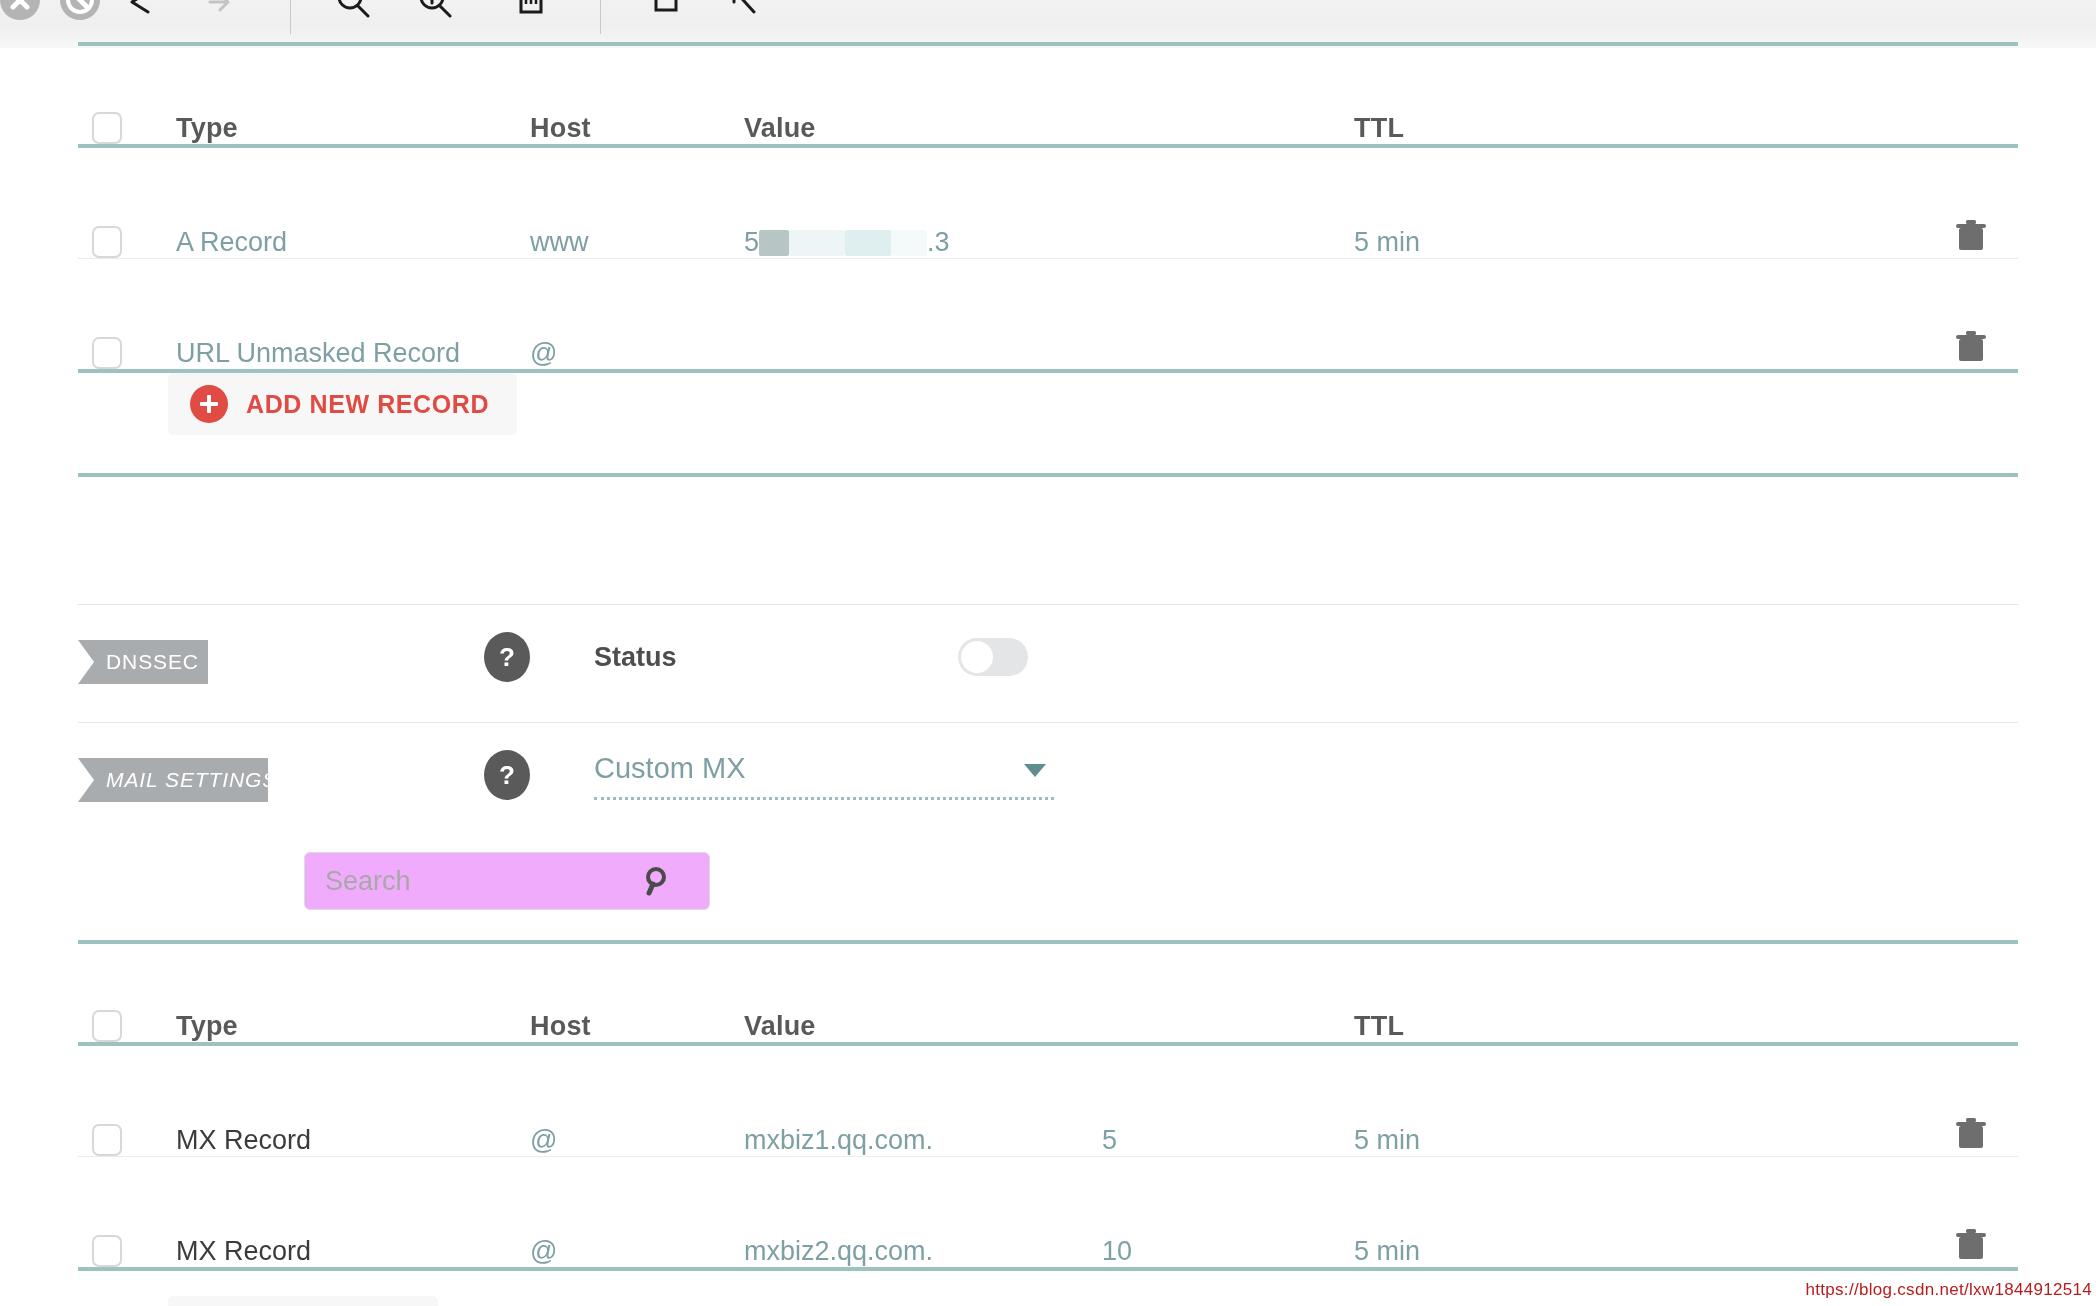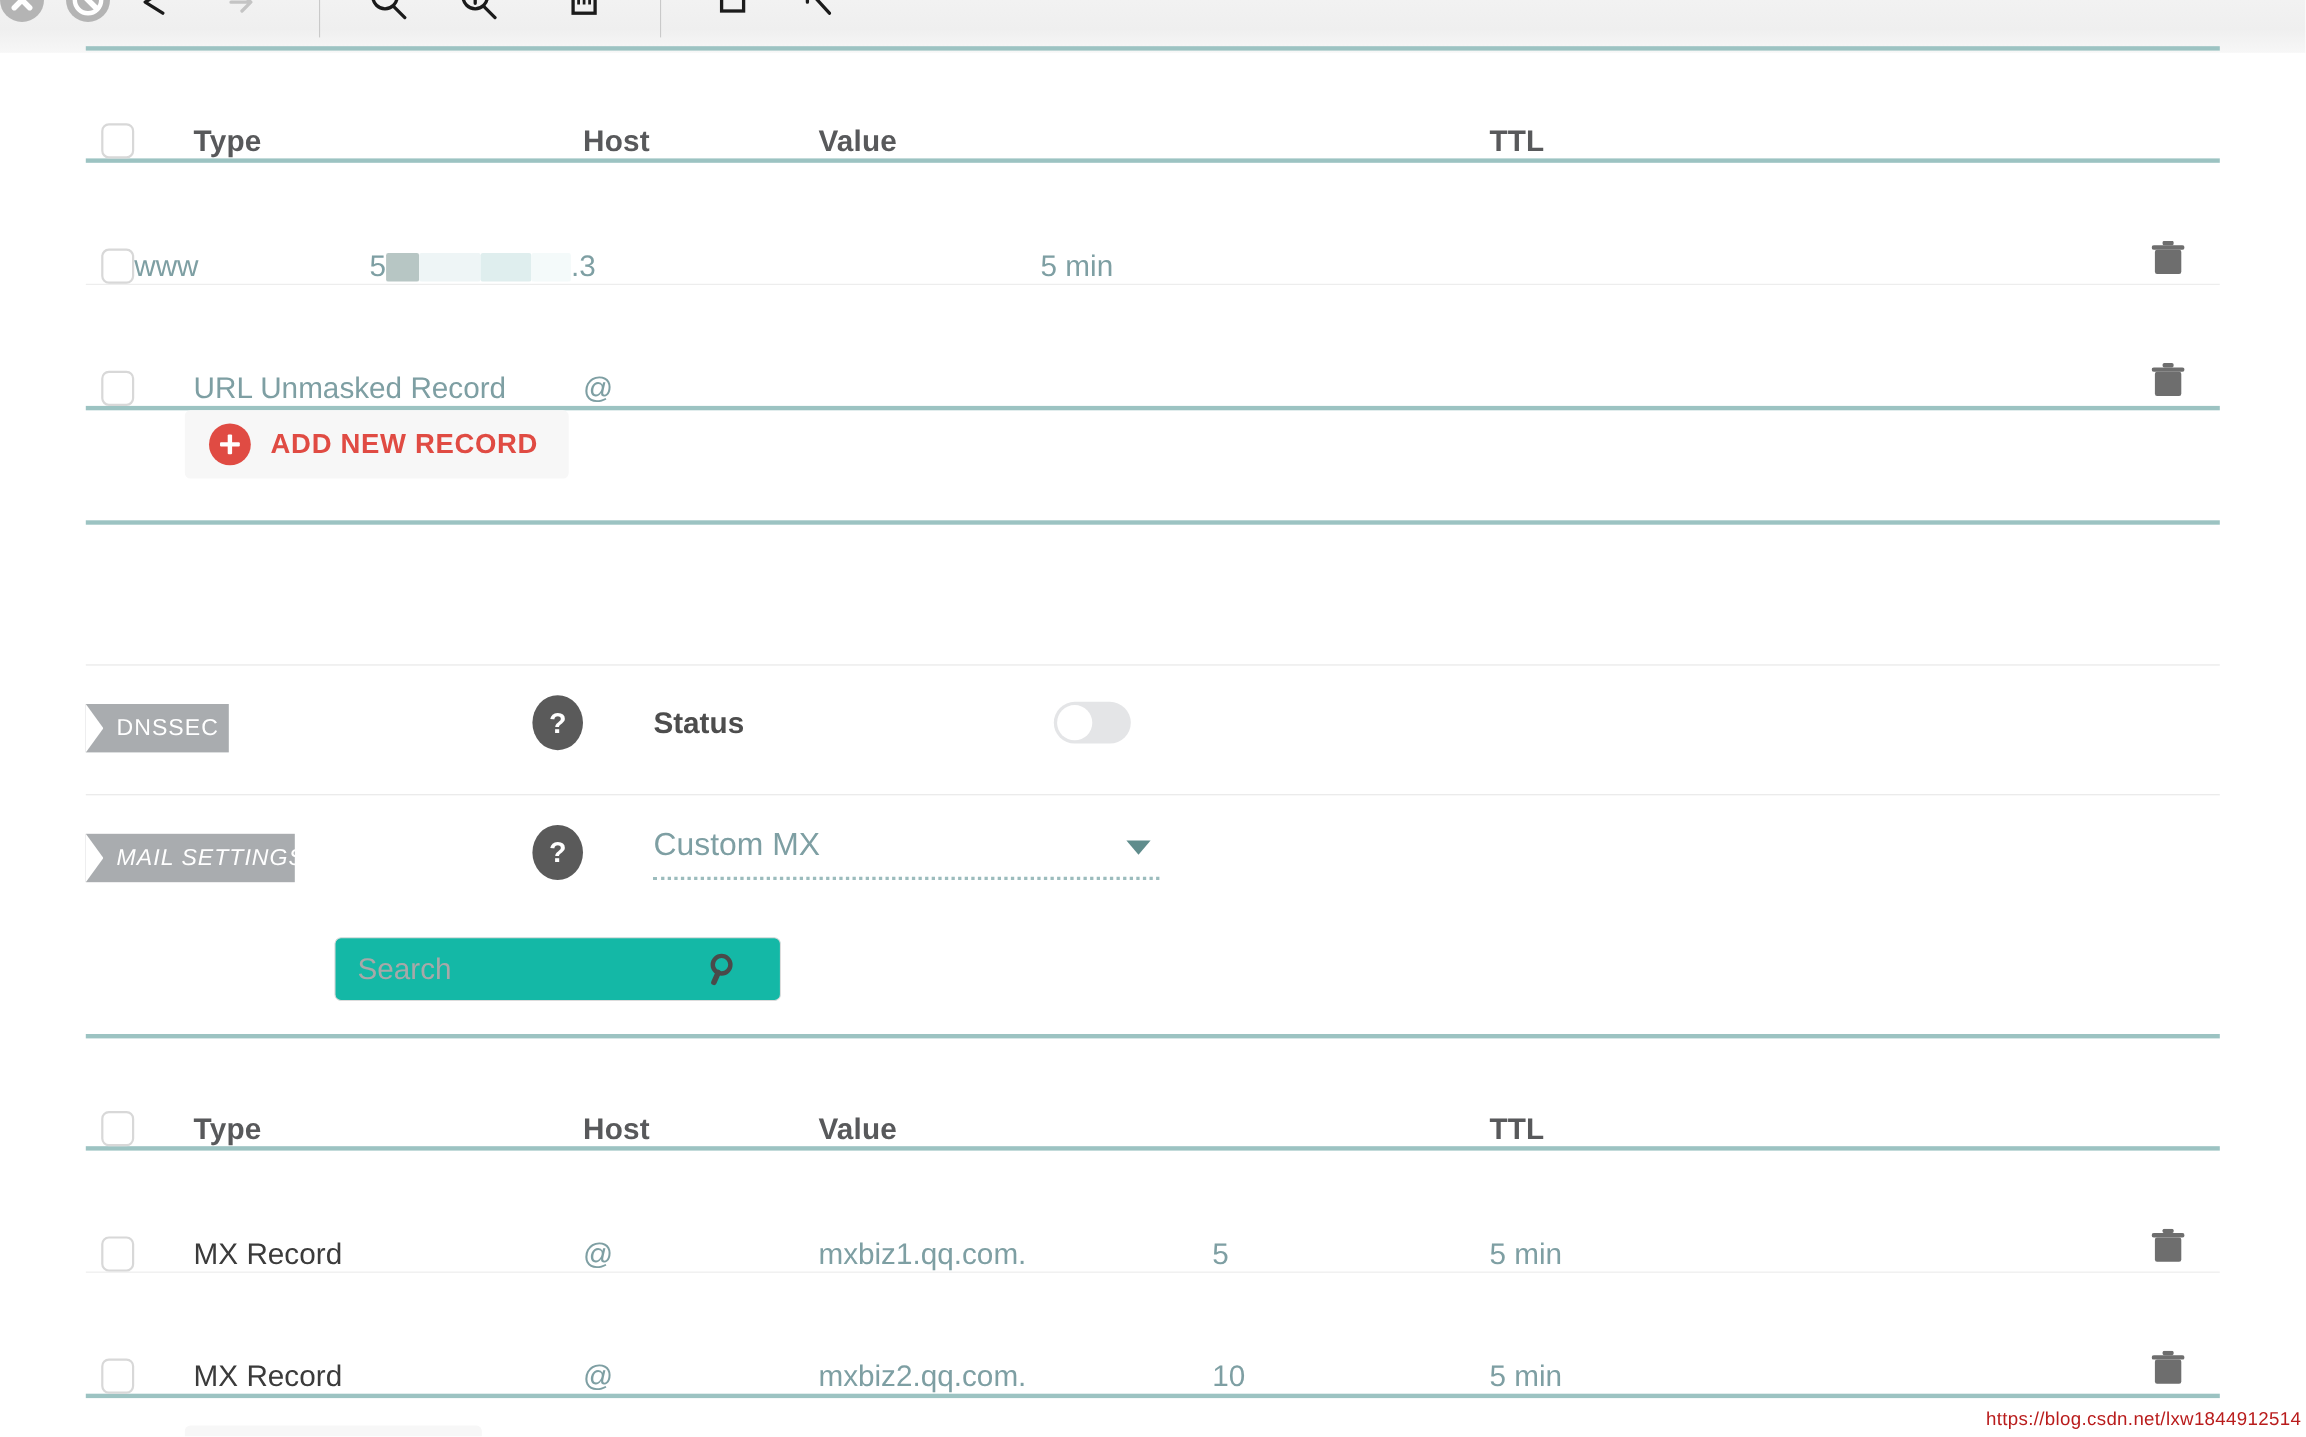--- a/index.html
+++ b/index.html
@@ -289,21 +289,21 @@
     border-left: 9px solid transparent;
     border-right: 9px solid transparent;
     border-top: 11px solid #6a6a6a;
   }
 
   .search-box {
     position: absolute;
     height: 58px;
     border: 1px solid #dcdcdc;
     border-radius: 6px;
-    background: #14b8a6;
+    background: #f0abfc;
     display: flex;
     align-items: center;
   }
   .search-box input {
     border: none;
     outline: none;
     background: transparent;
     font-family: inherit;
     font-size: 27px;
     color: #4a4a4a;
@@ -408,20 +408,21 @@
       <div class="c-value"><span class="hdr-txt">Value</span></div>
       <div class="c-pri"></div>
       <div class="c-ttl"><span class="hdr-txt">TTL</span></div>
       <div class="c-del"></div>
     </div>
 
     <div class="rule-top"></div>
 
     <div class="t-row">
       <div class="cb"></div>
+      <div class="c-type"><span class="cell-teal">A Record</span></div>
       <div class="c-host"><span class="cell-teal">www</span></div>
       <div class="c-value">
         <span class="value-wrap">
           <span class="cell-teal">5</span>
           <span class="blur b1"></span>
           <span class="blur b2"></span>
           <span class="blur b3"></span>
           <span class="blur b4"></span>
           <span class="cell-teal">.3</span>
         </span>

